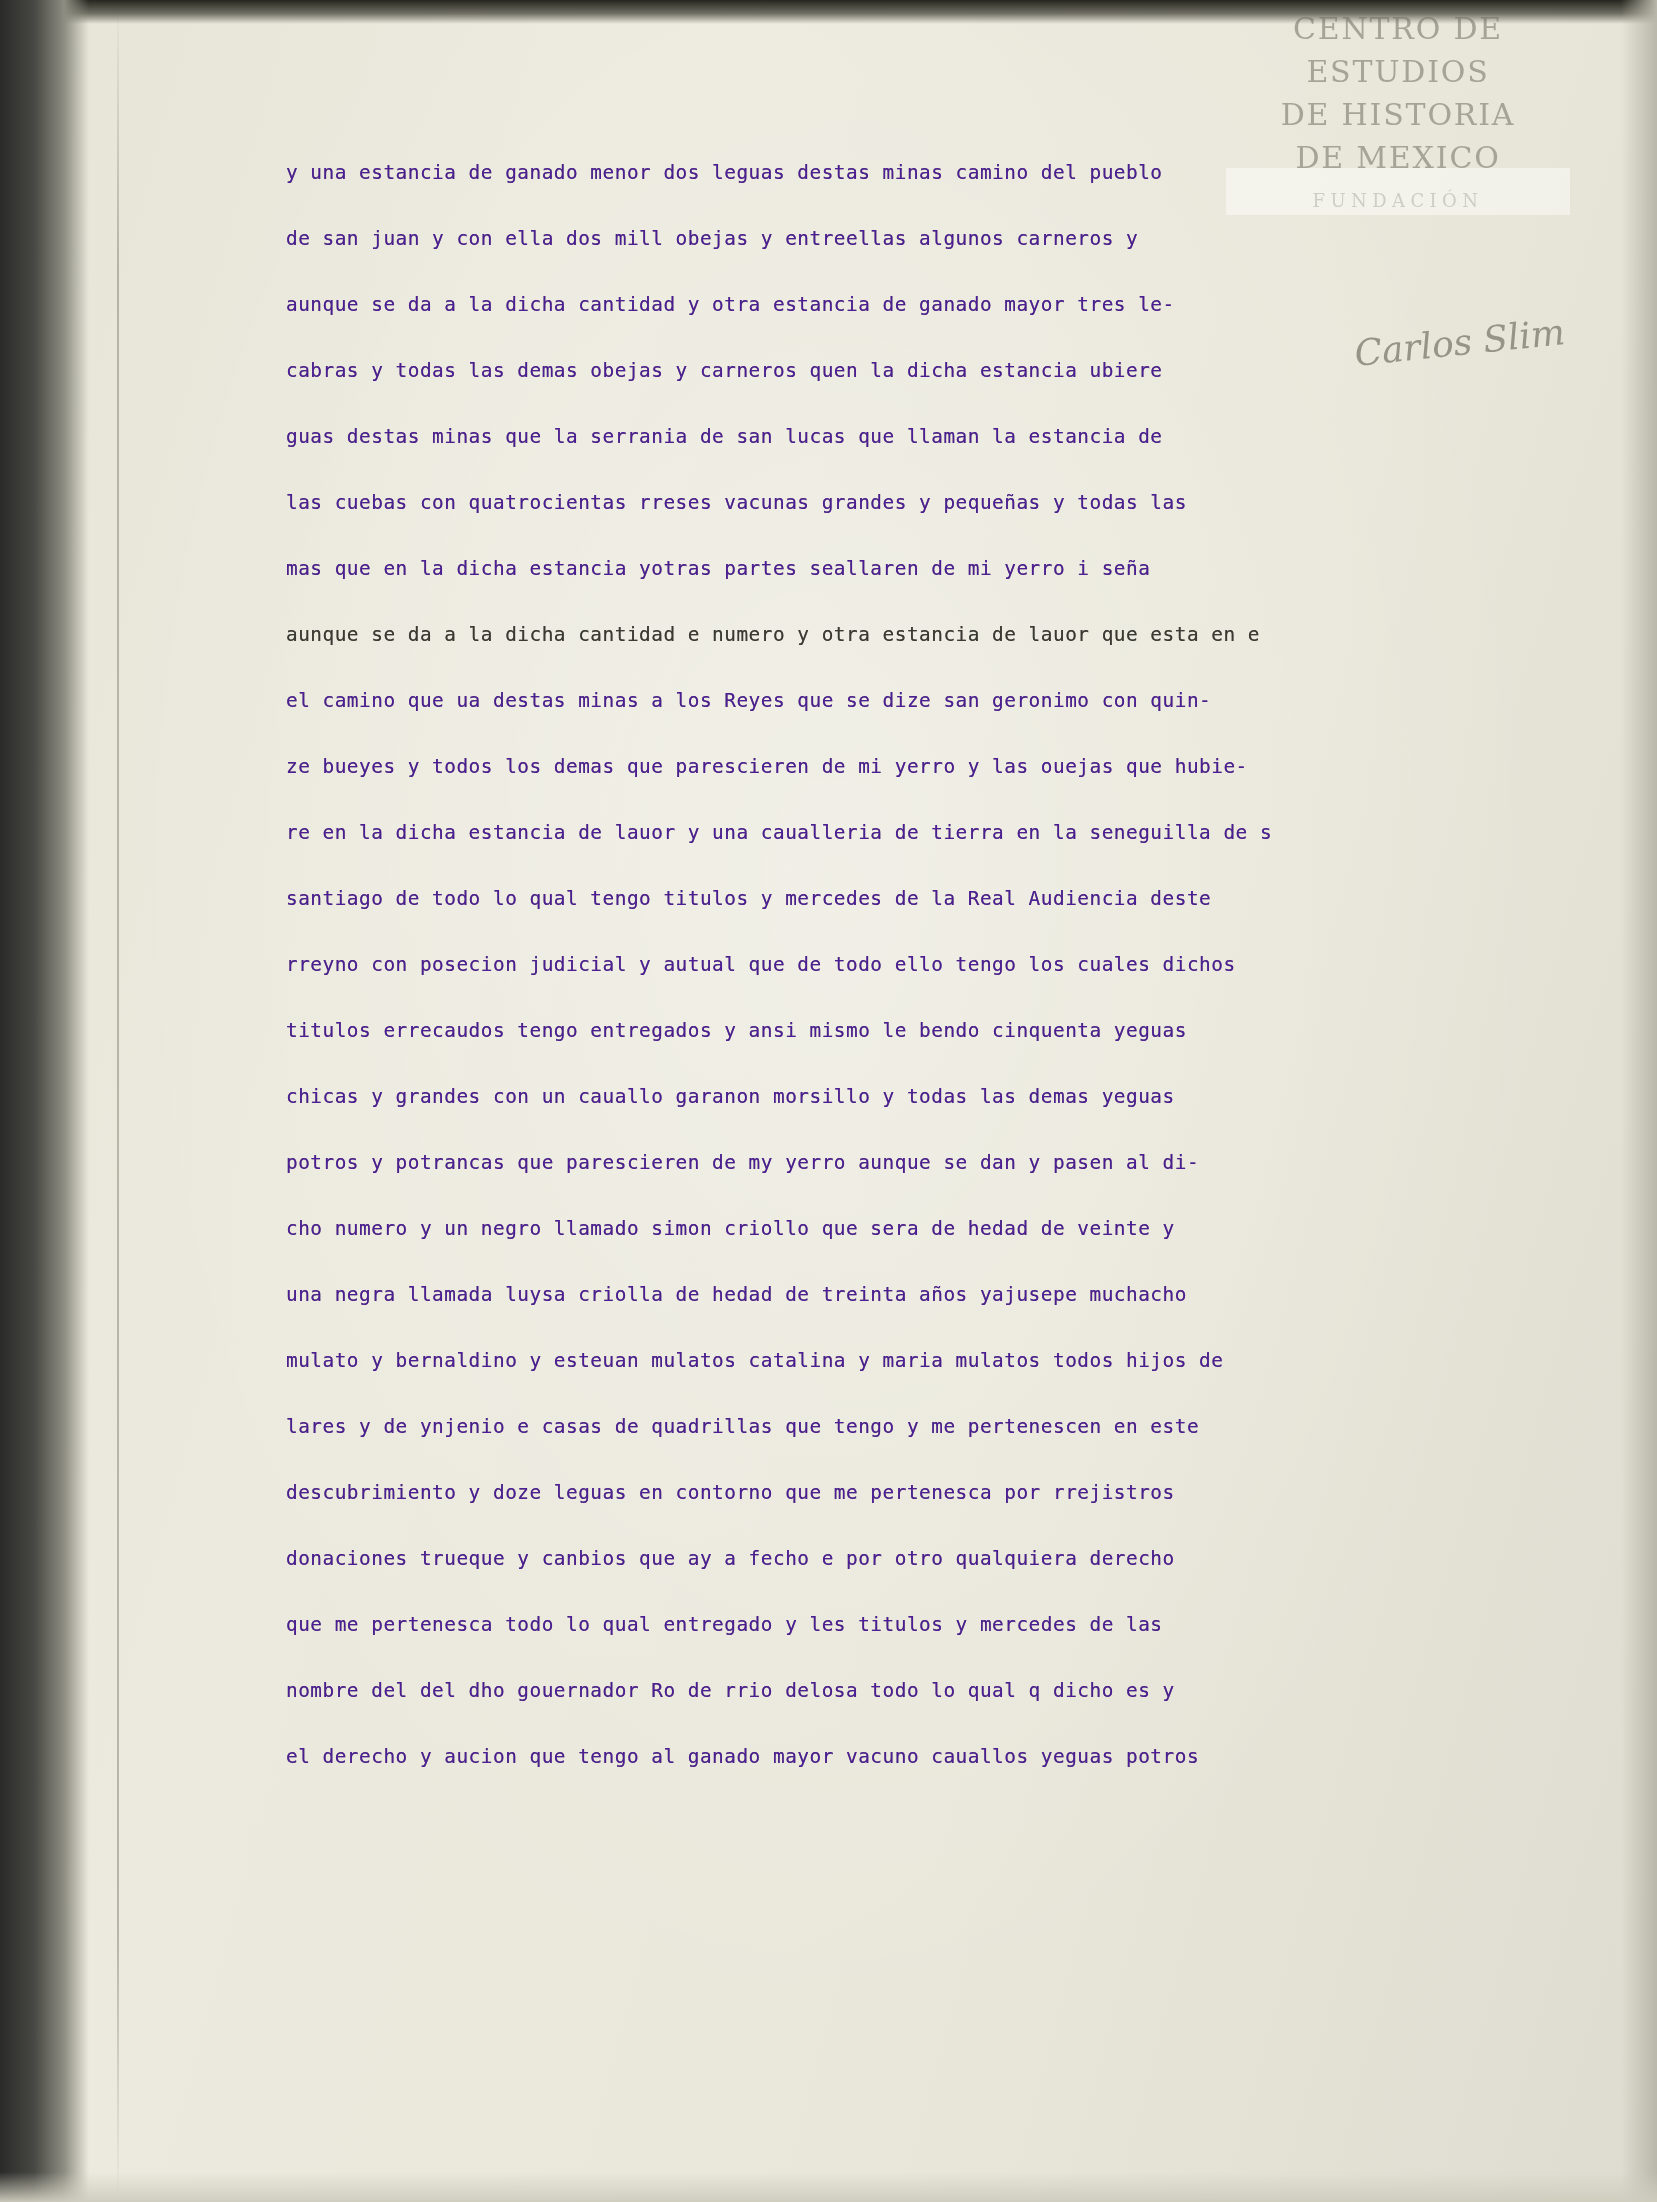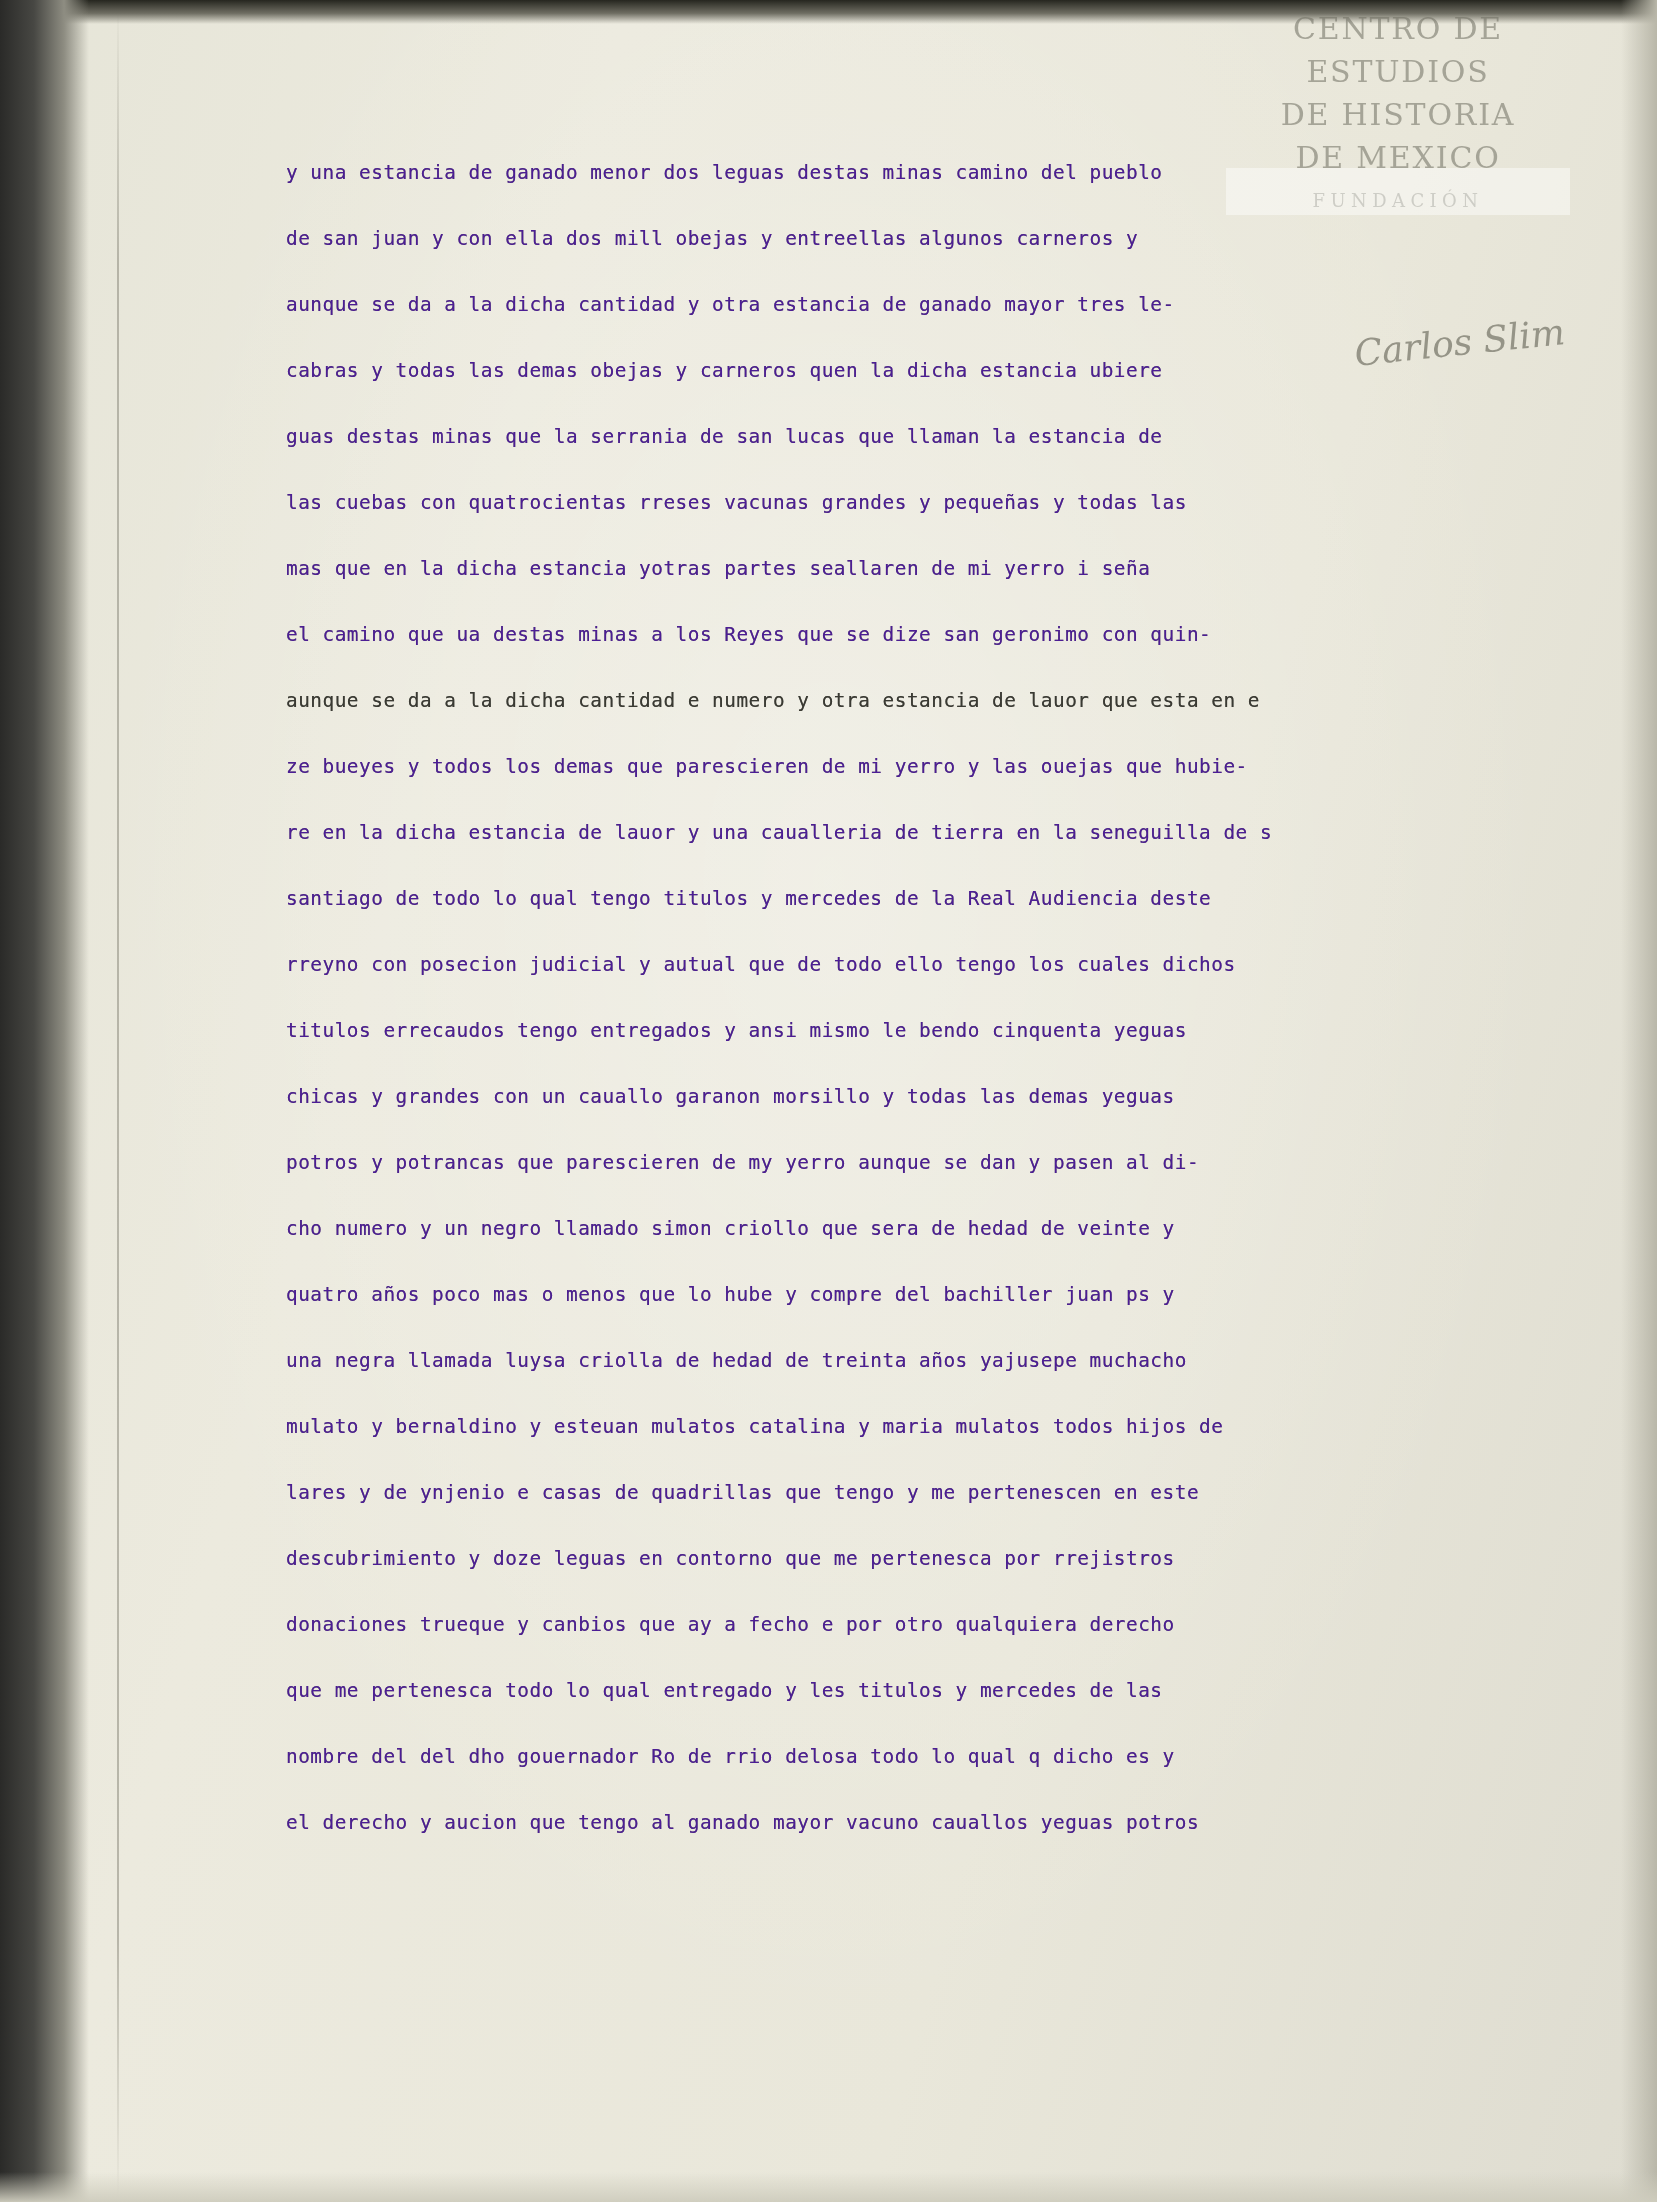--- a/index.html
+++ b/index.html
@@ -135,31 +135,30 @@
   <div id="signature">Carlos Slim</div>
 
   <div id="body-text">
     <div class="line">y una estancia de ganado menor dos leguas destas minas camino del pueblo</div>
     <div class="line">de san juan y con ella dos mill obejas y entreellas algunos carneros y</div>
     <div class="line">aunque se da a la dicha cantidad y otra estancia de ganado mayor tres le-</div>
     <div class="line">cabras y todas las demas obejas y carneros quen la dicha estancia ubiere</div>
     <div class="line">guas destas minas que la serrania de san lucas que llaman la estancia de</div>
     <div class="line">las cuebas con quatrocientas rreses vacunas grandes y pequeñas y todas las</div>
     <div class="line">mas que en la dicha estancia yotras partes seallaren de mi yerro i seña</div>
+    <div class="line fade">aunque se da a la dicha cantidad e numero y otra estancia de lauor que esta en e</div>
     <div class="line">el camino que ua destas minas a los Reyes que se dize san geronimo con quin-</div>
-    <div class="line fade">aunque se da a la dicha cantidad e numero y otra estancia de lauor que esta en e</div>
     <div class="line">ze bueyes y todos los demas que parescieren de mi yerro y las ouejas que hubie-</div>
     <div class="line">re en la dicha estancia de lauor y una caualleria de tierra en la seneguilla de s</div>
     <div class="line">santiago de todo lo qual tengo titulos y mercedes de la Real Audiencia deste</div>
     <div class="line">rreyno con posecion judicial y autual que de todo ello tengo los cuales dichos</div>
     <div class="line">titulos errecaudos tengo entregados y ansi mismo le bendo cinquenta yeguas</div>
     <div class="line">chicas y grandes con un cauallo garanon morsillo y todas las demas yeguas</div>
     <div class="line">potros y potrancas que parescieren de my yerro aunque se dan y pasen al di-</div>
     <div class="line">cho numero y un negro llamado simon criollo que sera de hedad de veinte y</div>
-    <div class="line">quatro años poco mas o menos que lo hube y compre del bachiller juan ps y</div>
     <div class="line">una negra llamada luysa criolla de hedad de treinta años yajusepe muchacho</div>
     <div class="line">mulato y bernaldino y esteuan mulatos catalina y maria mulatos todos hijos de</div>
     <div class="line">lares y de ynjenio e casas de quadrillas que tengo y me pertenescen en este</div>
     <div class="line">descubrimiento y doze leguas en contorno que me pertenesca por rrejistros</div>
     <div class="line">donaciones trueque y canbios que ay a fecho e por otro qualquiera derecho</div>
     <div class="line">que me pertenesca todo lo qual entregado y les titulos y mercedes de las</div>
     <div class="line">nombre del del dho gouernador Ro de rrio delosa todo lo qual q dicho es y</div>
     <div class="line">el derecho y aucion que tengo al ganado mayor vacuno cauallos yeguas potros</div>
   </div>
 

